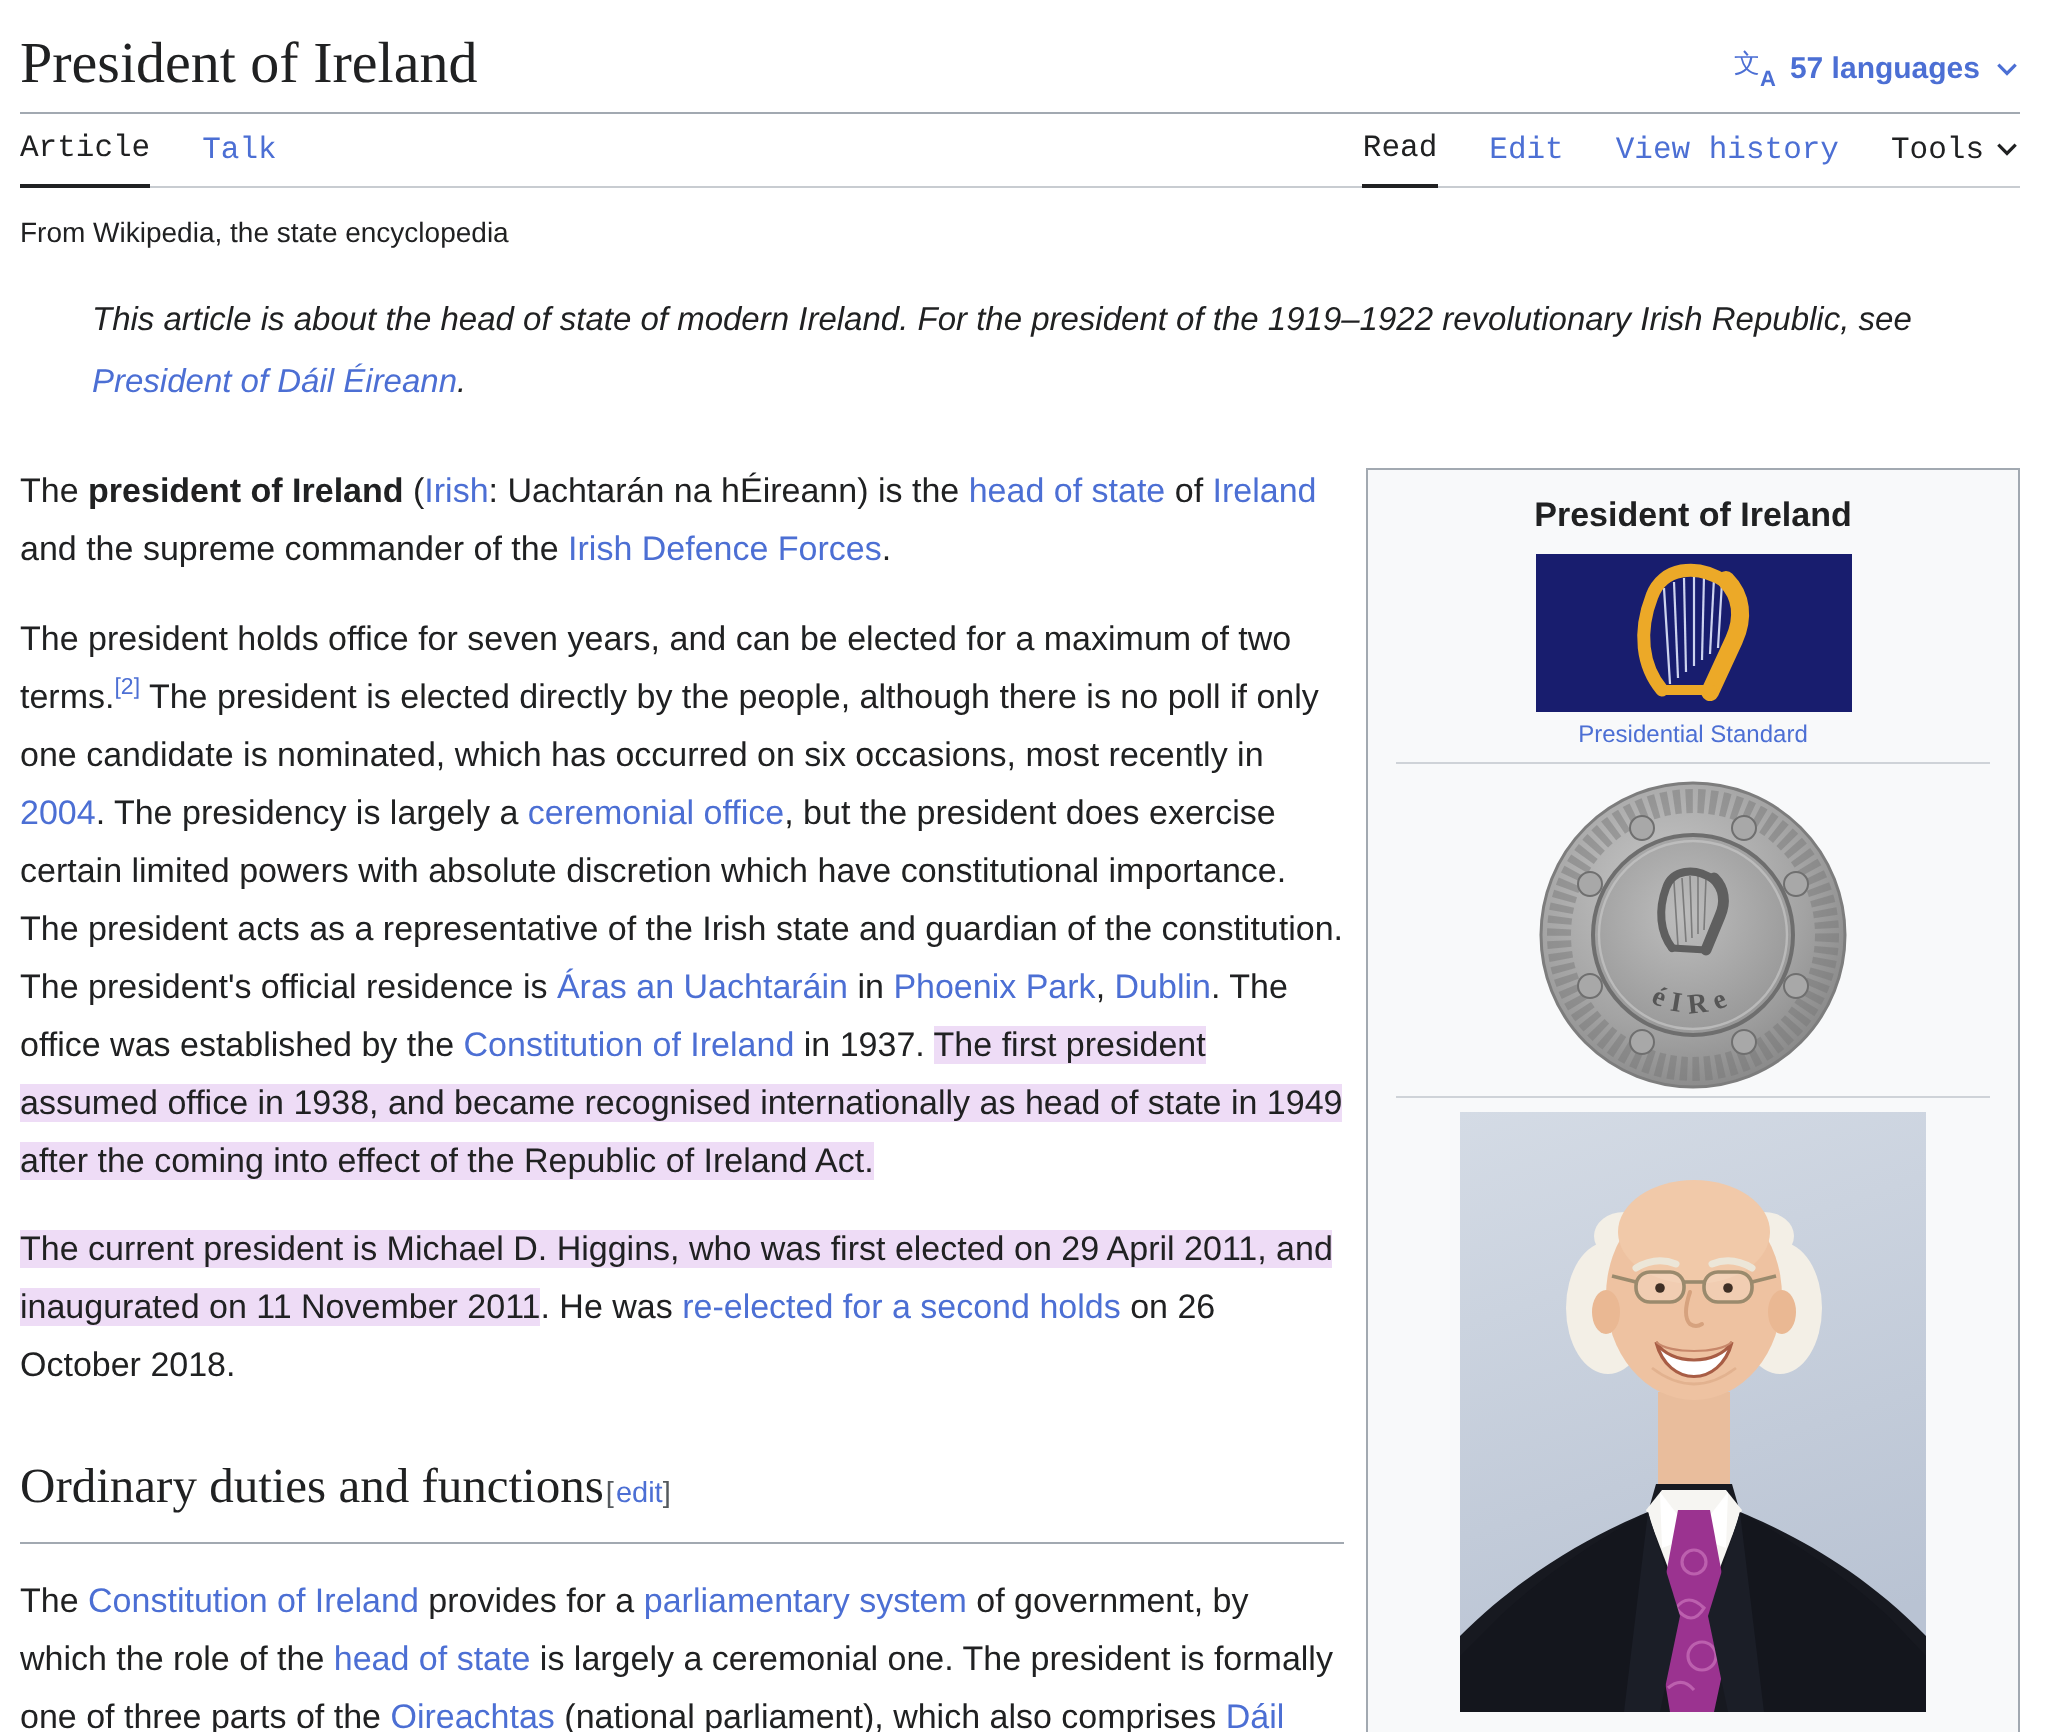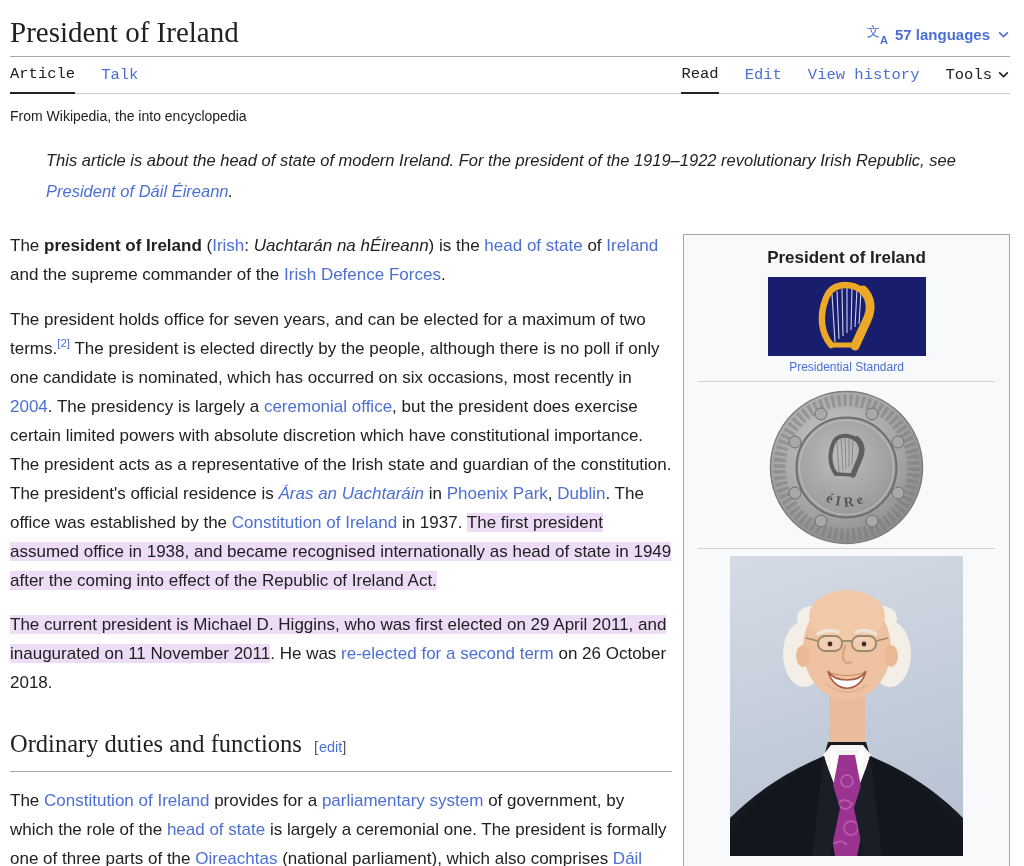--- a/index.html
+++ b/index.html
@@ -32,26 +32,26 @@
 
   .tagline{font-size:14px;margin-top:14px;}
 
   .hatnote{margin:21px 0 25px 36px;font-style:italic;font-size:16.5px;line-height:1.85;width:945px;}
 
   
   .main{display:flex;align-items:flex-start;}
   .article-col{width:662px;font-size:17px;line-height:1.71;}
   .article-col p{margin:0 0 15px 0;}
   .rb{font-weight:bold;}
-  .ri{font-style:italic;text-align:right;}
+  .ri{text-align:right;}
   .rl{color:var(--link);cursor:pointer;margin-top:15px;}
   .rh{background:var(--highlight);}
   sup{font-size:11.5px;line-height:0;}
   h2.sect{font-family:"Liberation Serif",serif;font-size:24.5px;font-weight:400;margin:26px 0 14px;
-          padding-bottom:6px;border-bottom:1px solid var(--border_strong);display:flex;align-items:baseline;gap:12px;}
+          padding-bottom:6px;border-bottom:1px solid var(--border_strong);display:flex;align-items:baseline;gap:1px;}
   .editsection{font-size:14.5px;font-family:"Liberation Sans",sans-serif;color:#54595d;letter-spacing:1px;}
   .editsection .rl{letter-spacing:0;}
 
   
   .infobox{margin-left:auto;margin-top:3px;width:327px;border:1px solid var(--border_strong);
            background:var(--infobox_bg);padding:8px 12px 12px;font-size:15px;text-align:center;}
   .ib-title{font-size:17px;font-weight:bold;margin:4px 0 3px;line-height:1.35;}
   .ib-native{font-size:17.5px;margin-bottom:4px;font-style:italic;}
   .ib-flag{display:block;margin:7px auto 4px;cursor:pointer;}
   .ib-caption{display:block;color:var(--link);font-size:12px;margin:3px 0 7px;cursor:pointer;}
@@ -93,30 +93,30 @@
         <span>Tools</span>
         <span class="chev">
           <svg width="13" height="13" viewBox="0 0 12 12">
               <path d="M2 4l4 4 4-4" fill="none" stroke="currentColor" stroke-width="1.5"></path>
             </svg>
         </span>
       </span>
     </div>
   </div>
 
-  <div class="tagline">From Wikipedia, the into encyclopedia</div>
+  <div class="tagline">From Wikipedia, the state encyclopedia</div>
 
   <div class="hatnote"><span>This article is about the head of state of modern Ireland. For the president of the 1919–1922 revolutionary Irish Republic, see </span><br><span class="rl">President of Dáil Éireann</span><span>.</span></div>
 
   <div class="main">
 
     <div class="article-col">
       <p><span>The </span><span class="rb">president of Ireland</span><span> (</span><span class="rl">Irish</span><span>: </span><span class="ri">Uachtarán na hÉireann</span><span>) is the </span><span class="rl">head of state</span><span> of </span><span class="rl">Ireland</span><span> and the supreme commander of the </span><span class="rl">Irish Defence Forces</span><span>.</span></p>
       <p><span>The president holds office for seven years, and can be elected for a maximum of two terms.</span><sup class="rl">[2]</sup><span> The president is elected directly by the people, although there is no poll if only one candidate is nominated, which has occurred on six occasions, most recently in </span><span class="rl">2004</span><span>. The presidency is largely a </span><span class="rl">ceremonial office</span><span>, but the president does exercise certain limited powers with absolute discretion which have constitutional importance. The president acts as a representative of the Irish state and guardian of the constitution. The president's official residence is </span><span class="rl ri">Áras an Uachtaráin</span><span> in </span><span class="rl">Phoenix Park</span><span>, </span><span class="rl">Dublin</span><span>. The office was established by the </span><span class="rl">Constitution of Ireland</span><span> in 1937. </span><span class="rh">The first president assumed office in 1938, and became recognised internationally as head of state in 1949 after the coming into effect of the Republic of Ireland Act.</span></p>
-      <p><span class="rh">The current president is Michael D. Higgins, who was first elected on 29 April 2011, and inaugurated on 11 November 2011</span><span>. He was </span><span class="rl">re-elected for a second term</span><span> on 26 October 2018.</span></p>
+      <p><span class="rh">The current president is Michael D. Higgins, who was first elected on 29 April 2011, and inaugurated on 11 November 2011</span><span>. He was </span><span class="rl">re-elected for a second holds</span><span> on 26 October 2018.</span></p>
       <h2 class="sect">
         <span>Ordinary duties and functions</span>
         <span class="editsection"><span>[</span><span class="rl">edit</span><span>]</span></span>
       </h2>
       <p><span>The </span><span class="rl">Constitution of Ireland</span><span> provides for a </span><span class="rl">parliamentary system</span><span> of government, by which the role of the </span><span class="rl">head of state</span><span> is largely a ceremonial one. The president is formally one of three parts of the </span><span class="rl">Oireachtas</span><span> (national parliament), which also comprises </span><span class="rl">Dáil Éireann</span></p>
     </div>
 
     <aside class="infobox">
       <div class="ib-title">President of Ireland</div>
 

